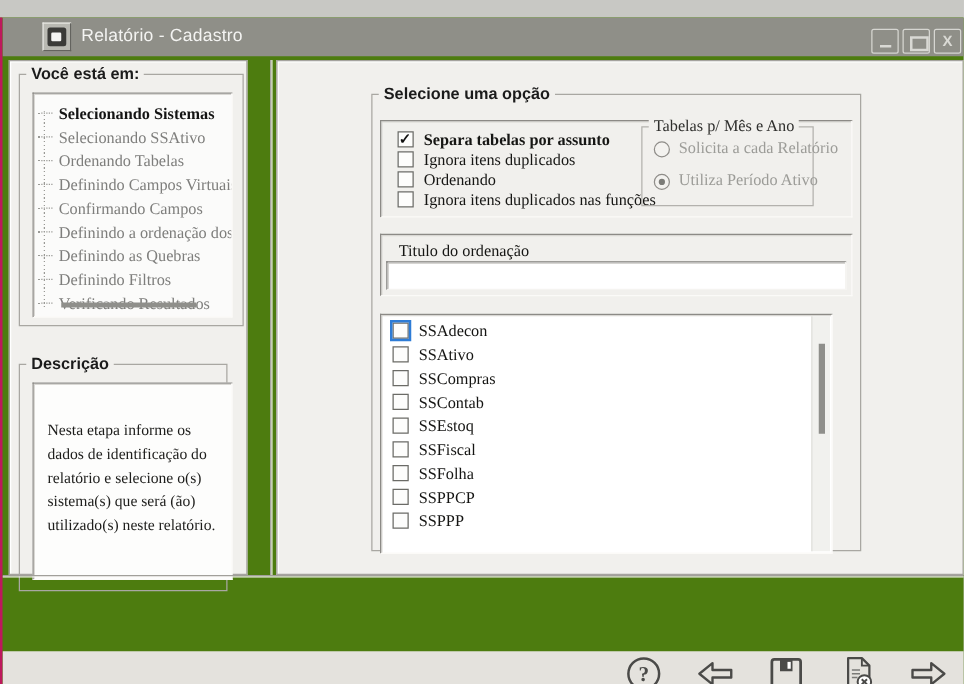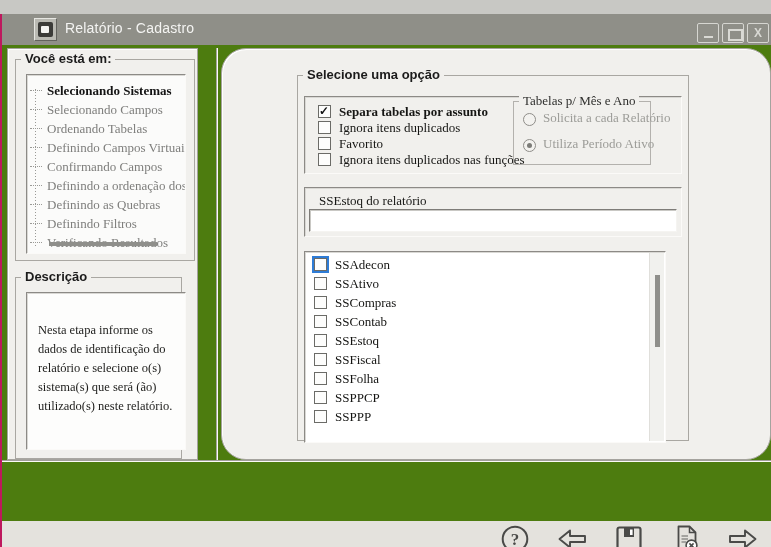--- a/index.html
+++ b/index.html
@@ -15,21 +15,21 @@
   .win-title{position:absolute;left:63px;top:6px;font-size:14px;color:#f4f4f2;letter-spacing:.2px;}
   .winbtns{position:absolute;right:4px;top:9px;display:flex;gap:3px;}
   .winbtn{width:22px;height:20px;border:1px solid #d6d6d1;border-radius:2px;position:relative;color:#d9d9d4;
     font-size:12px;font-weight:bold;text-align:center;line-height:18px;}
   .winbtn.min::after{content:"";position:absolute;left:6px;bottom:4px;width:9px;height:2px;background:#d9d9d4;}
   .winbtn.max::after{content:"";position:absolute;left:5px;top:5px;width:11px;height:8px;border:2px solid #d9d9d4;}
   
   .panel{position:absolute;background:#F1F0ED;border:1px solid #a5a39e;box-shadow:inset 1px 1px 0 #ffffff;}
   .left-panel{left:5px;top:34px;width:191px;height:412px;}
   .divider{position:absolute;left:214px;top:34px;width:1px;height:412px;background:#a8a6a1;box-shadow:1px 0 0 #fbfaf8;}
-  .main-panel{left:219px;top:34px;width:550px;height:412px;border-radius:25px;}
+  .main-panel{left:219px;top:34px;width:550px;height:412px;}
   
   .group{position:absolute;border:1px solid #a9a7a2;}
   .legend{position:absolute;top:-9px;left:5px;background:#F1F0ED;padding:0 4px;font-weight:bold;font-size:13px;color:#1b1b1b;white-space:nowrap;}
   .legend.serif{font-family:"Liberation Serif",serif;font-weight:normal;font-size:13px;color:#2f2f2d;}
   
   .tree-box{position:absolute;left:10px;top:14px;width:160px;height:180px;background:#fbfbfa;
     border:1px solid;border-color:#8c8a86 #fbfaf8 #fbfaf8 #8c8a86;box-shadow:inset 1px 1px 0 #d9d8d4;padding-top:6px;overflow:hidden;}
   .tree-vline{position:absolute;left:8px;top:14px;width:1px;height:158px;
     background:repeating-linear-gradient(to bottom,#9a9a96 0 1px,transparent 1px 3px);}
   .tree-item{height:19px;line-height:19px;display:flex;align-items:center;white-space:nowrap;overflow:hidden;}
@@ -98,21 +98,21 @@
     <div class="group" style="left:7px;top:10px;width:180px;height:202px;">
       <span class="legend">Você está em:</span>
       <div class="tree-box">
         <div class="tree-vline"></div>
         <div class="tree-item active">
             <span class="tree-stub"></span>
             <span class="tree-label">Selecionando Sistemas</span>
           </div>
         <div class="tree-item">
             <span class="tree-stub"></span>
-            <span class="tree-label">Selecionando Campos</span>
+            <span class="tree-label">Selecionando SSAtivo</span>
           </div>
         <div class="tree-item">
             <span class="tree-stub"></span>
             <span class="tree-label">Ordenando Tabelas</span>
           </div>
         <div class="tree-item">
             <span class="tree-stub"></span>
             <span class="tree-label">Definindo Campos Virtuais</span>
           </div>
         <div class="tree-item">
@@ -132,21 +132,21 @@
             <span class="tree-label">Definindo Filtros</span>
           </div>
         <div class="tree-item">
             <span class="tree-stub"></span>
             <span class="tree-label">Verificando Resultados</span>
           </div>
         <div class="hthumb"></div>
       </div>
     </div>
 
-    <div class="group" style="left:7px;top:228px;width:167px;height:182px;">
+    <div class="group" style="left:7px;top:242px;width:167px;height:182px;">
       <span class="legend">Descrição</span>
       <div class="desc-box">
         <div class="desc-text">Nesta etapa informe os dados de identificação do relatório e selecione o(s) sistema(s) que será (ão) utilizado(s) neste relatório.</div>
       </div>
     </div>
   </div>
 
   <div class="divider"></div>
 
   <div class="panel main-panel">
@@ -157,42 +157,42 @@
         <label class="opt-row" style="top:7px;">
           <span class="cb checked"></span>
           <span class="opt-label bold">Separa tabelas por assunto</span>
         </label>
         <label class="opt-row" style="top:23px;">
           <span class="cb"></span>
           <span class="opt-label">Ignora itens duplicados</span>
         </label>
         <label class="opt-row" style="top:39px;">
           <span class="cb"></span>
-          <span class="opt-label">Favorito</span>
+          <span class="opt-label">Ordenando</span>
         </label>
         <label class="opt-row" style="top:55px;">
           <span class="cb"></span>
           <span class="opt-label">Ignora itens duplicados nas funções</span>
         </label>
 
         <div class="group" style="left:208px;top:4px;width:138px;height:64px;border-color:#b3b1ad;">
           <span class="legend serif" style="background:#F1F0ED;">Tabelas p/ Mês e Ano</span>
           <div class="radio-row" style="top:10px;">
             <span class="rb"></span>
             <span class="radio-label">Solicita a cada Relatório</span>
           </div>
           <div class="radio-row" style="top:36px;">
             <span class="rb selected"></span>
             <span class="radio-label">Utiliza Período Ativo</span>
           </div>
         </div>
       </div>
 
       <div class="sunken" style="left:6px;top:111px;width:378px;height:50px;">
-        <span class="field-label">SSEstoq do relatório</span>
+        <span class="field-label">Titulo do ordenação</span>
         <input class="text-input" type="text" value="" style="">
       </div>
 
       <div class="syslist">
         <div class="sys-row">
             <span class="cb focused"></span>
             <span class="sys-label">SSAdecon</span>
           </div>
         <div class="sys-row">
             <span class="cb"></span>

